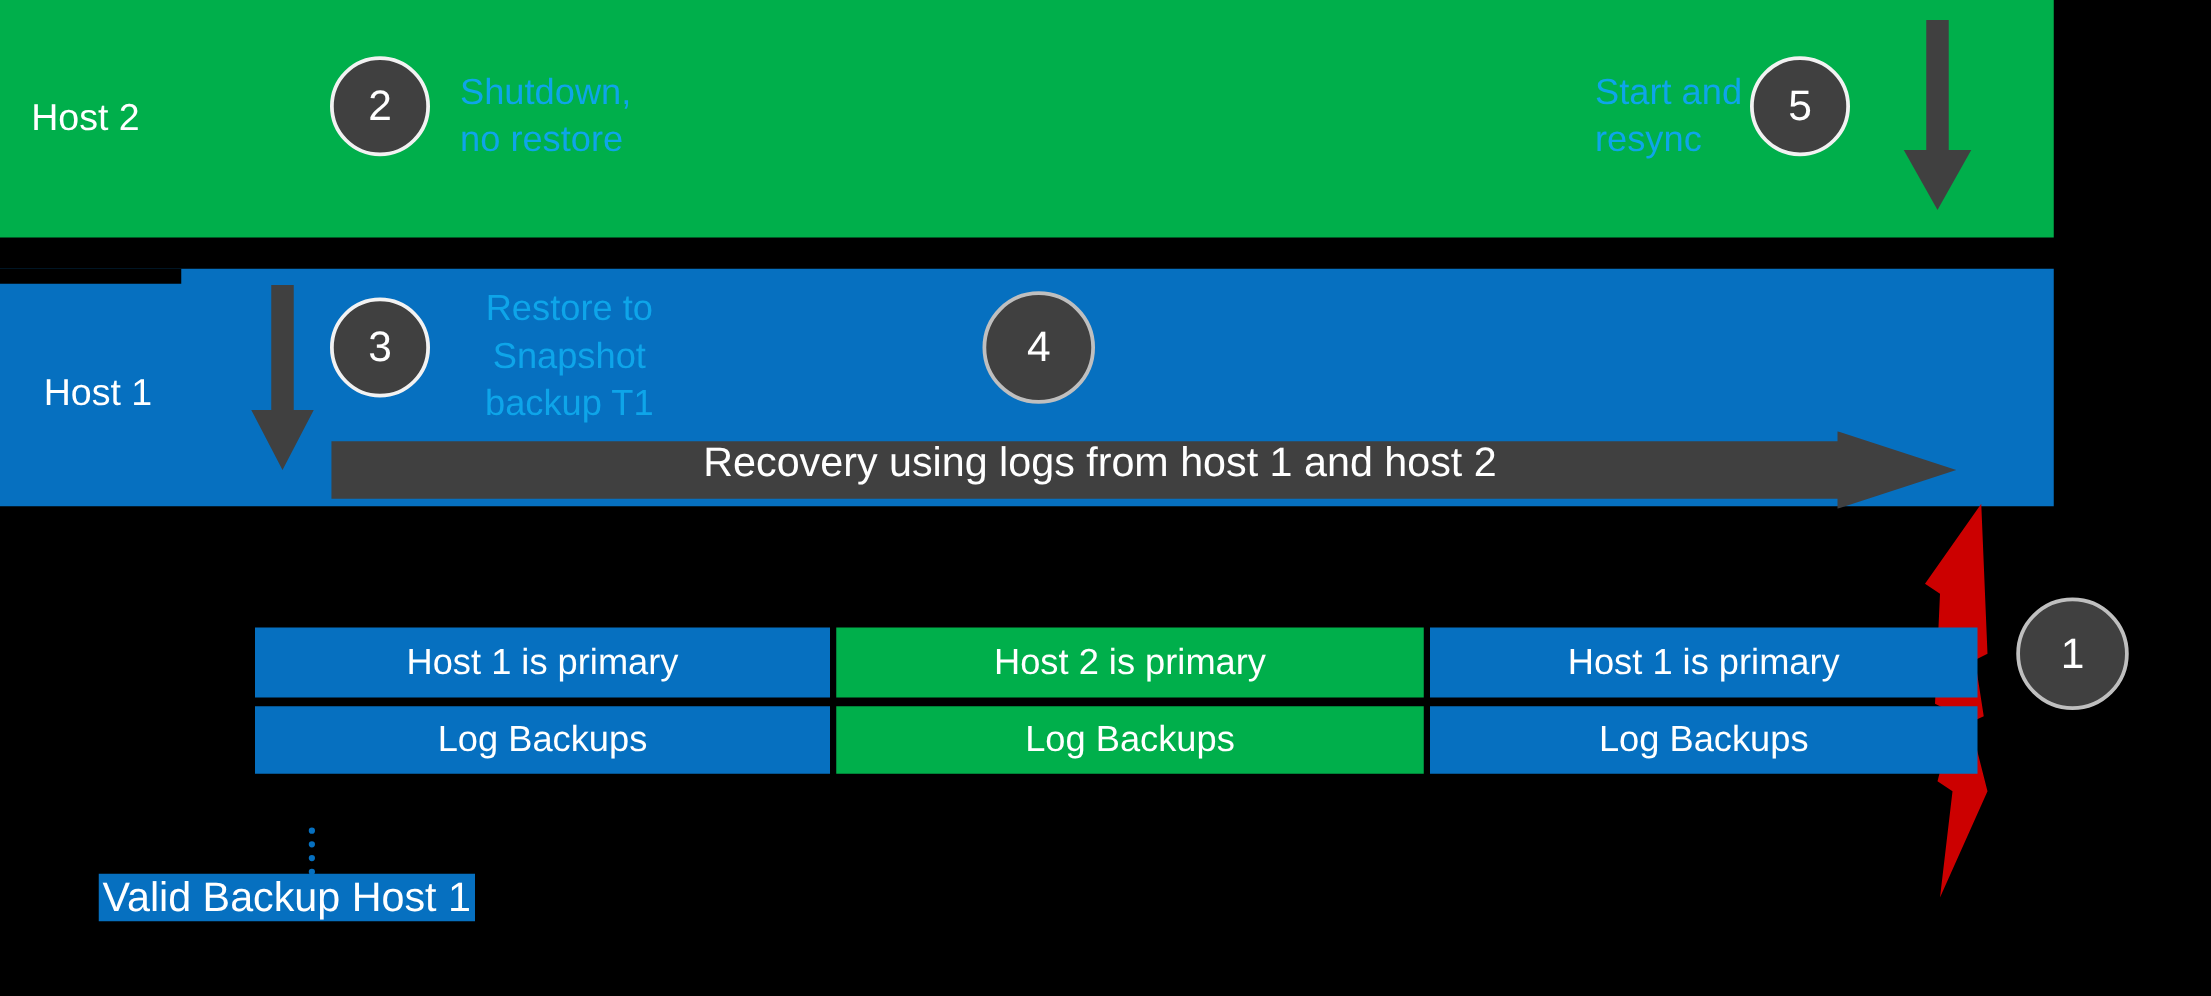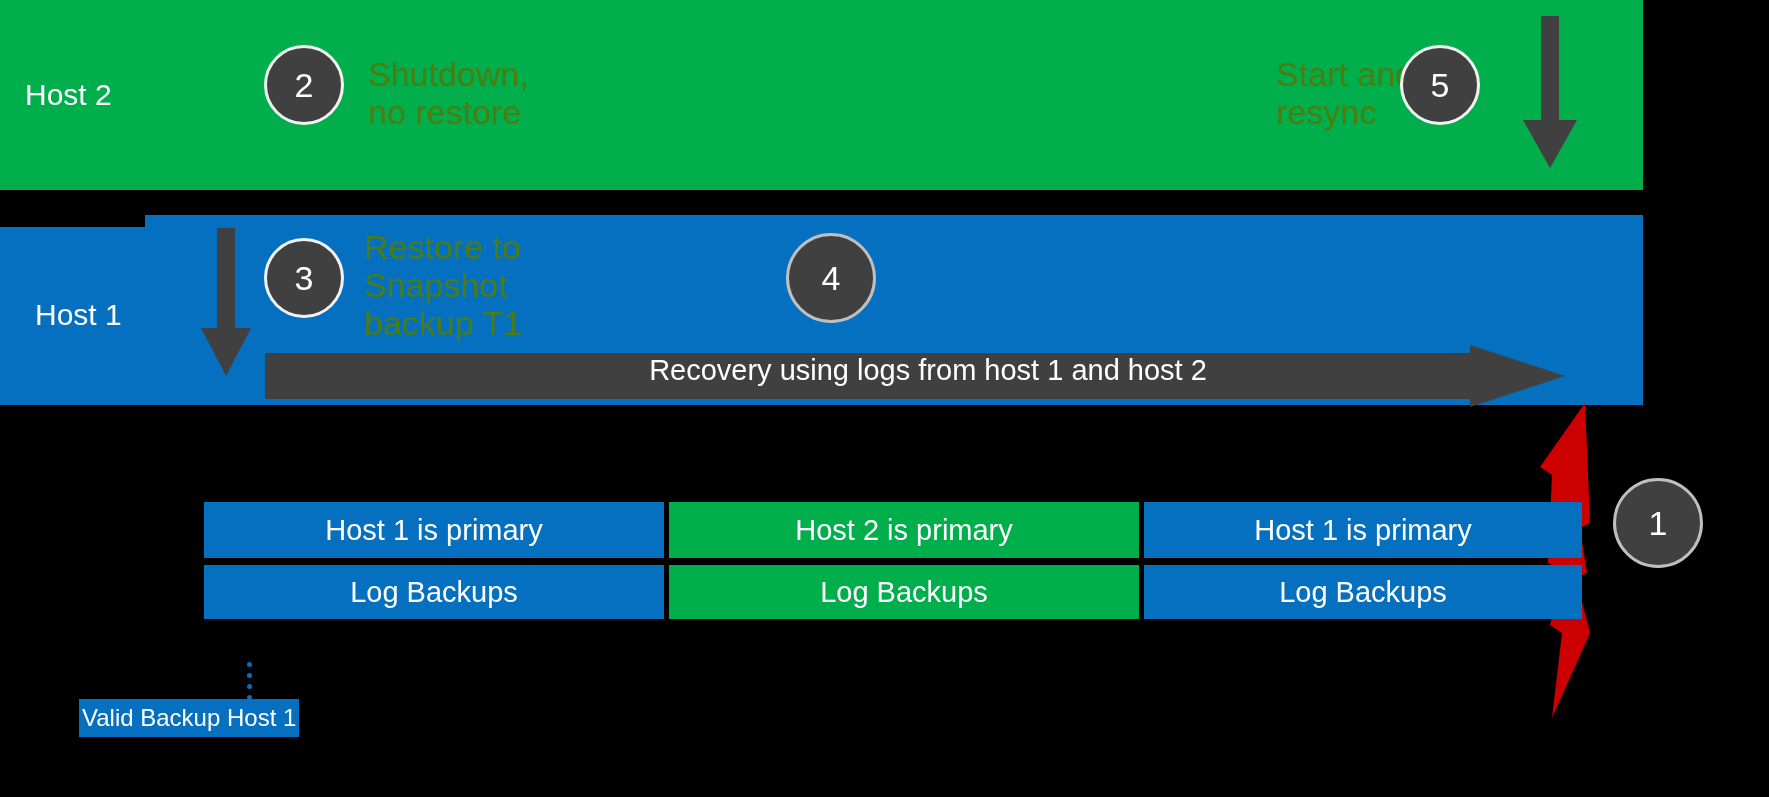--- a/index.html
+++ b/index.html
@@ -80,28 +80,28 @@
   .num-circle.plain { border-color: #bfbfbf; }
   #circle-2 { left: 264px; top: 45px;  width: 80px; height: 80px; }
   #circle-5 { left: 1400px; top: 45px; width: 80px; height: 80px; }
   #circle-3 { left: 264px; top: 238px; width: 80px; height: 80px; }
   #circle-4 { left: 786px; top: 233px; width: 90px; height: 90px; }
   #circle-1 { left: 1613px; top: 478px; width: 90px; height: 90px; }
 
   
   .step-caption {
     position: absolute;
-    color: #4d7c0f;
-    font-size: 34px;
+    color: #0ea5e9;
+    font-size: 29px;
     line-height: 38px;
     white-space: pre-line;
   }
   #caption-2 { left: 368px; top: 55px; }
   #caption-5 { left: 1276px; top: 55px; }
-  #caption-3 { left: 364px; top: 228px; }
+  #caption-3 { left: 388px; top: 228px; text-align: center; }
 
   
   .down-arrow { position: absolute; }
 
   
   .recovery-arrow {
     position: absolute;
     left: 265px;
     top: 345px;
     width: 1300px;
@@ -110,24 +110,23 @@
   .recovery-label {
     position: absolute;
     left: 265px;
     top: 345px;
     width: 1230px;
     height: 50px;
     display: flex;
     align-items: center;
     justify-content: center;
     color: #ffffff;
-    font-size: 29px;
+    font-size: 33px;
     white-space: nowrap;
     pointer-events: none;
-    margin-left: 48px;
   }
 
   
   .tl-row { position: absolute; left: 0; }
   .tl-cell {
     position: absolute;
     display: flex;
     align-items: center;
     justify-content: center;
     color: #ffffff;
@@ -147,21 +146,21 @@
     box-sizing: border-box;
   }
   .valid-backup {
     position: absolute;
     left: 79px;
     top: 699px;
     height: 38px;
     padding: 0 3px;
     background: #0670C0;
     color: #ffffff;
-    font-size: 24px;
+    font-size: 33px;
     line-height: 38px;
     white-space: nowrap;
   }
 </style>
 </head>
 <body>
 
 <div id="stage">
 
   <div class="top-strip"></div>

